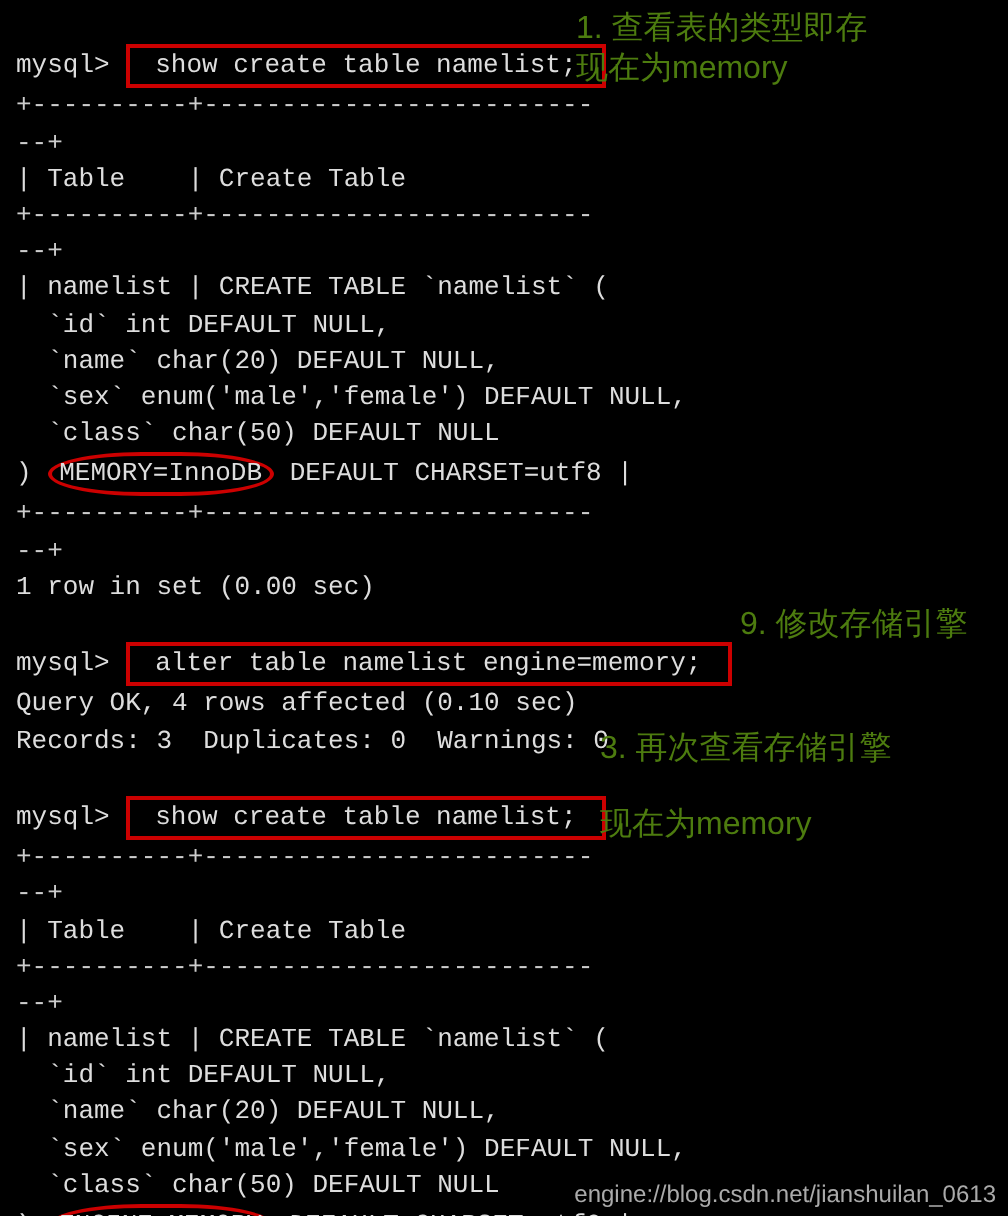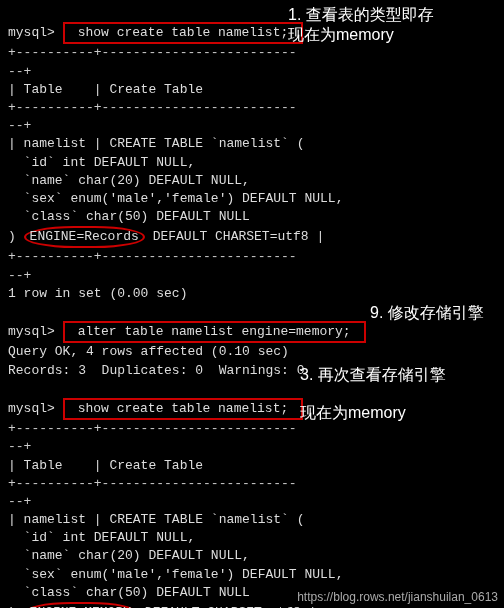--- a/index.html
+++ b/index.html
@@ -26,21 +26,21 @@
     display: inline-block;
   }
   .hl-circle {
     border: 2px solid #c00;
     border-radius: 50%/60%;
     padding: 0 4px;
     display: inline-block;
   }
   .annotation {
     position: absolute;
-    color: #ffffff;
+    color: #4d7c0f;
     font-family: "Microsoft YaHei", sans-serif;
     font-size: 16px;
     white-space: nowrap;
     text-align: left;
   }
   .ann1 { top: 4px; left: 288px; }
   .ann1b { top: 24px; left: 288px; }
   .ann2 { top: 302px; left: 370px; }
   .ann3 { top: 364px; left: 300px; }
   .ann3b { top: 402px; left: 300px; }
@@ -62,21 +62,21 @@
 <span class="sep">+----------+-------------------------</span>
 <span class="sep">--+</span>
 <span>| Table    | Create Table</span>
 <span class="sep">+----------+-------------------------</span>
 <span class="sep">--+</span>
 <span>| namelist | CREATE TABLE `namelist` (</span>
 <span>  `id` int DEFAULT NULL,</span>
 <span>  `name` char(20) DEFAULT NULL,</span>
 <span>  `sex` enum('male','female') DEFAULT NULL,</span>
 <span>  `class` char(50) DEFAULT NULL</span>
-) <span class="hl-circle"><span>ENGINE=Records</span></span><span> DEFAULT CHARSET=utf8 |</span>
+) <span class="hl-circle"><span>MEMORY=InnoDB</span></span><span> DEFAULT CHARSET=utf8 |</span>
 <span class="sep">+----------+-------------------------</span>
 <span class="sep">--+</span>
 <span>1 row in set (0.00 sec)</span>
 
 <span>mysql&gt;</span> <span class="hl-box"><span>alter table namelist engine=memory;</span></span>
 <span>Query OK, 4 rows affected (0.10 sec)</span>
 <span>Records: 3  Duplicates: 0  Warnings: 0</span>
 
 <span>mysql&gt;</span> <span class="hl-box"><span>show create table namelist;</span></span>
 <span class="sep">+----------+-------------------------</span>
@@ -94,13 +94,13 @@
 
 
 </div>
 
 <div class="annotation ann1">1. 查看表的类型即存</div>
 <div class="annotation ann1b">现在为memory</div>
 <div class="annotation ann2">9. 修改存储引擎</div>
 <div class="annotation ann3">3. 再次查看存储引擎</div>
 <div class="annotation ann3b">现在为memory</div>
 
-<div class="watermark">https://blog.rows.net/jianshuilan_0613</div>
+<div class="watermark">engine://blog.csdn.net/jianshuilan_0613</div>
 
 </body></html>

